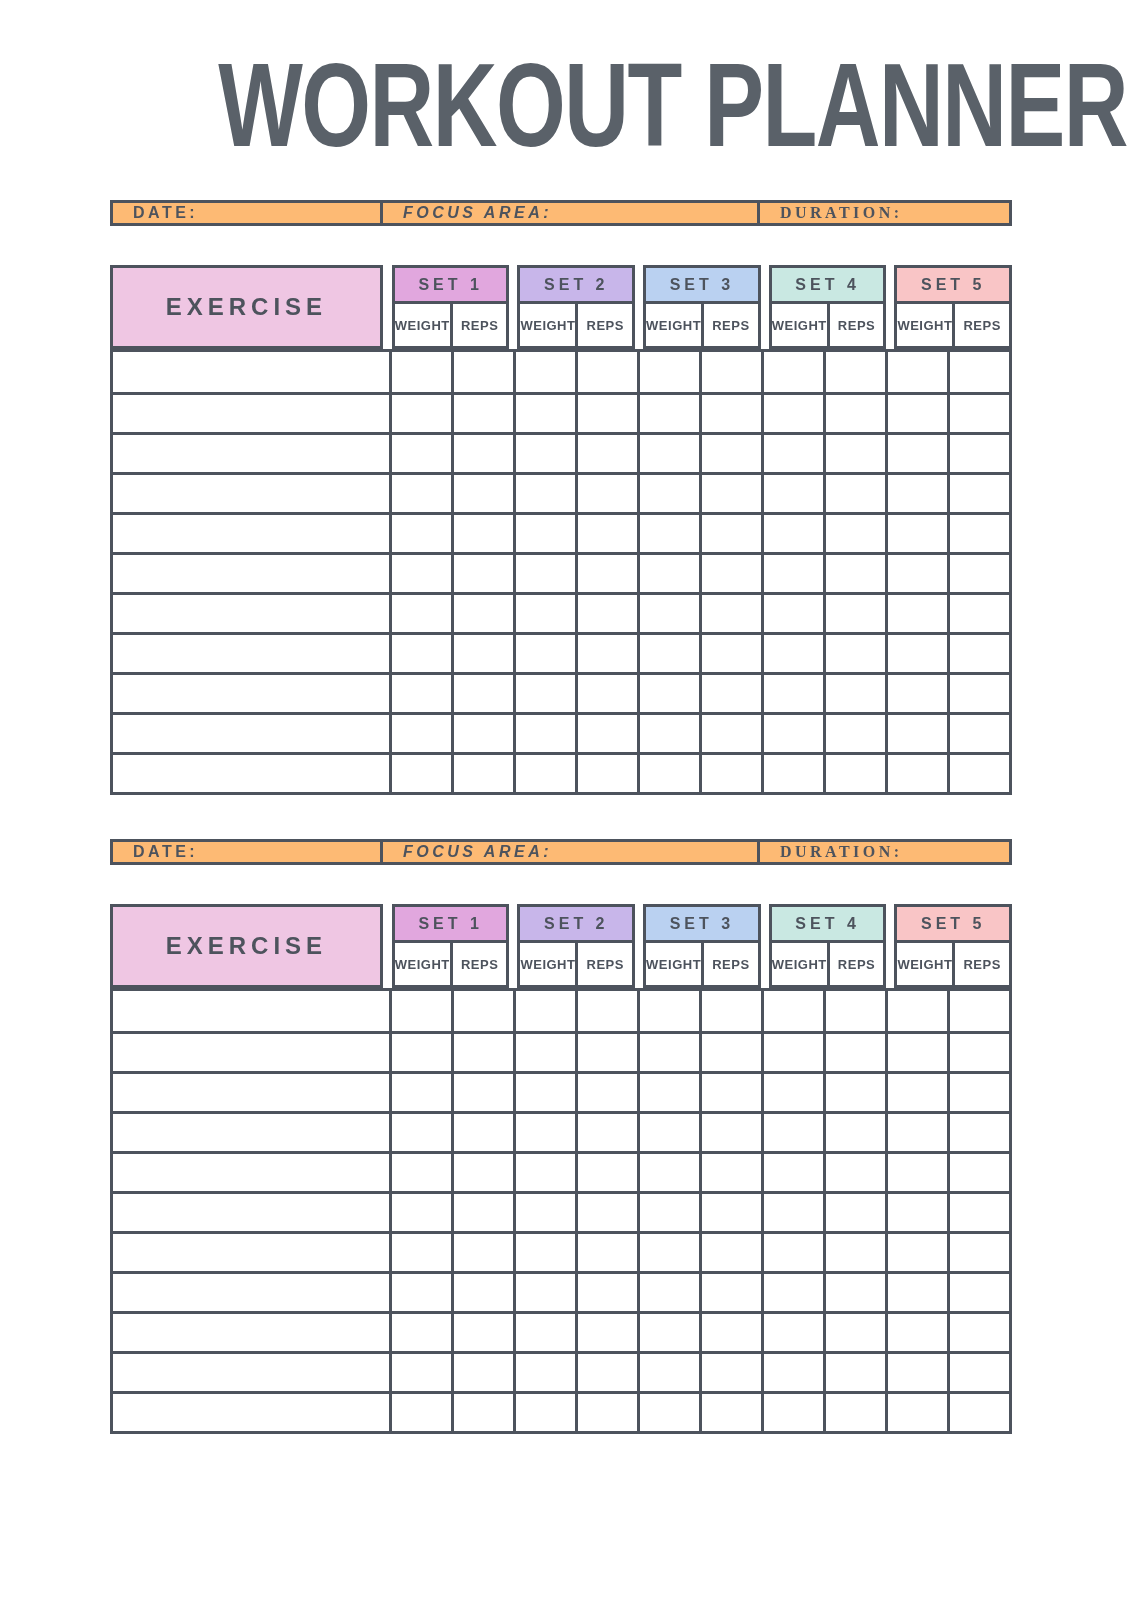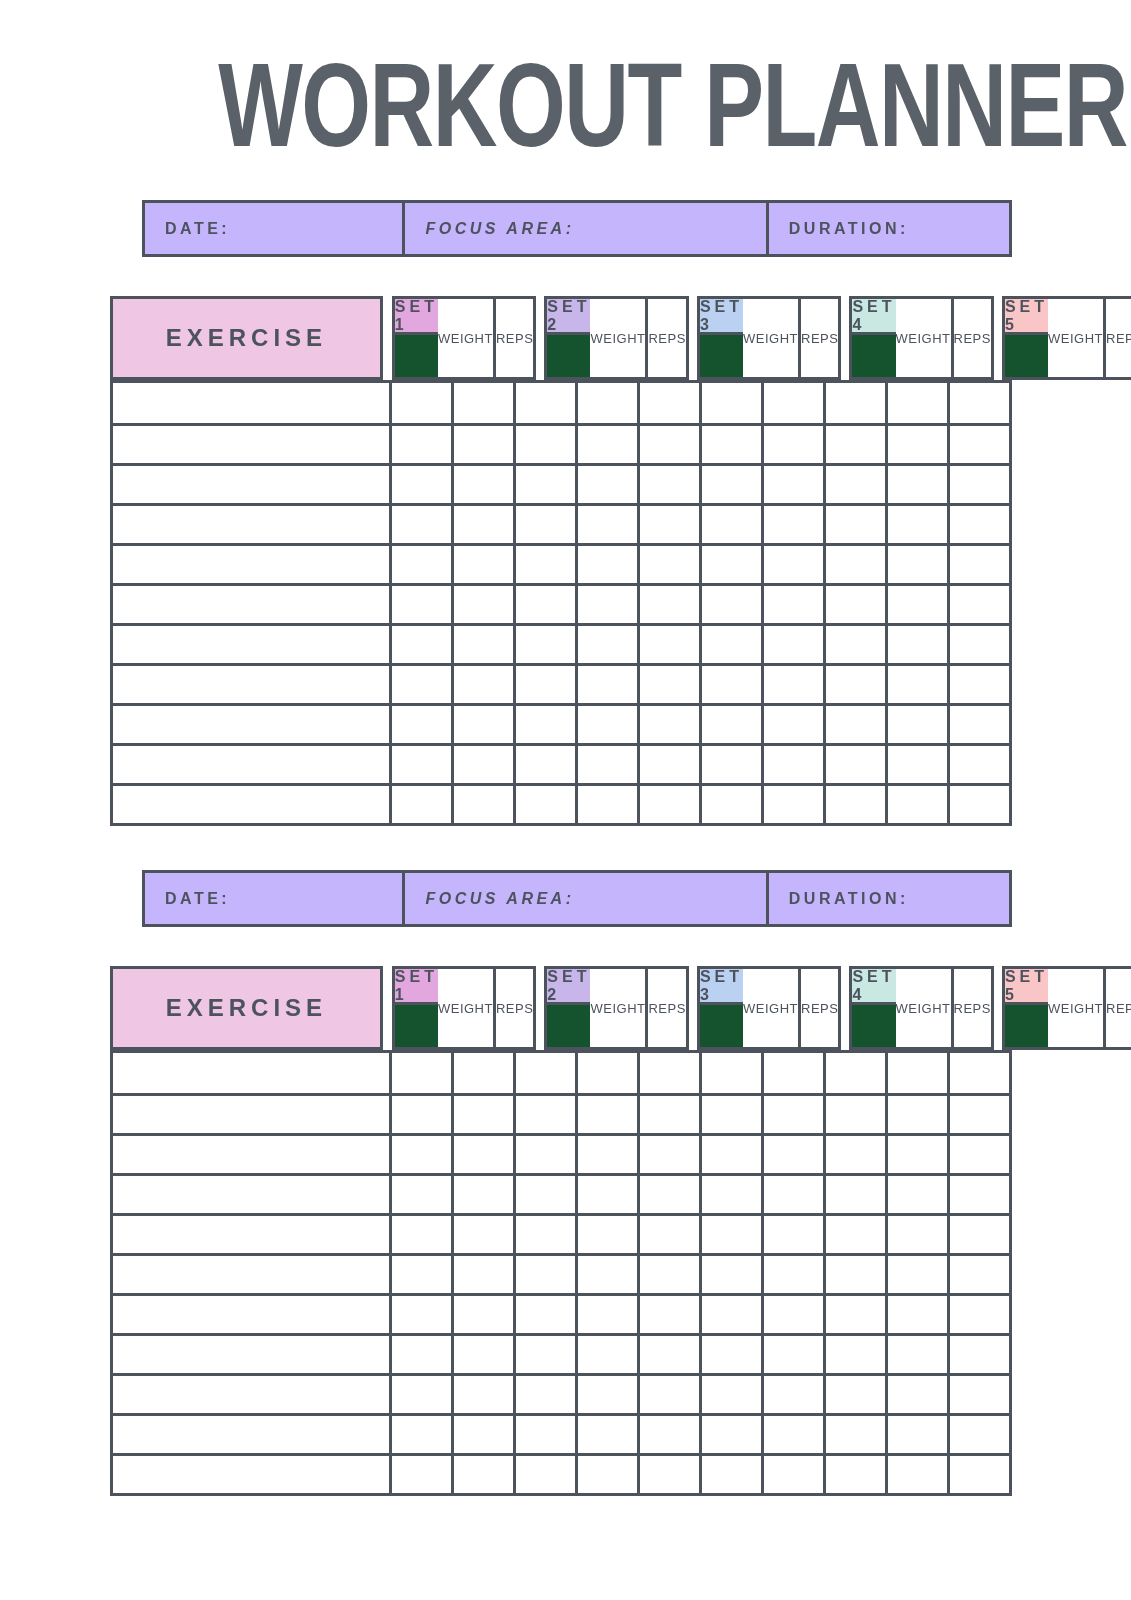--- a/index.html
+++ b/index.html
@@ -23,52 +23,52 @@
     color:var(--title);
     transform:scaleX(0.76); transform-origin:50% 50%;
   }
 
   
   .section{ margin-top:40px; }
   .section + .section{ margin-top:44px; }
 
   
   .info-bar{
-    display:flex; height:57px; border:3px solid var(--ink); background:#c4b5fd;margin-left:32px;
+    display:flex; height:26px; border:3px solid var(--ink); background:#fdba74;
   }
   .info-cell{ display:flex; align-items:center; padding-left:20px; }
   .info-cell:nth-child(1){ flex:0 0 29.8%; }
   .info-cell:nth-child(2){ flex:0 0 42.4%; border-left:3px solid var(--ink); border-right:3px solid var(--ink);font-style:italic; }
-  .info-cell:nth-child(3){ flex:1 1 auto; }
+  .info-cell:nth-child(3){ flex:1 1 auto;font-family:Liberation Serif, serif; }
   .info-label{ font-weight:bold; font-size:16px; letter-spacing:3.5px; color:var(--ink); }
   .info-value{ margin-left:10px; font-size:16px; color:var(--ink); min-width:30px; }
 
   
   .wtable{ margin-top:39px; }
   .thead{ display:flex; height:84px; }
   .ex-wrap{ flex:0 0 30.8%; padding-right:5px; }
   .ex-head{
     height:100%; border:3px solid var(--ink); background:var(--exbg);
     display:flex; align-items:center; justify-content:center;
   }
   .ex-label{ font-weight:bold; font-size:24px; letter-spacing:5px; color:var(--ink); }
   .group-wrap{ flex:1 1 0; padding:0 4px; }
   .group-wrap:last-child{ padding-right:0; }
   .set-group{
-    height:100%; border:3px solid var(--ink); display:flex; flex-direction:row; background:#14532d;
+    height:100%; border:3px solid var(--ink); display:flex; flex-direction:column; background:#14532d;
   }
   .set-title{
     height:36px; border-bottom:3px solid var(--ink);
     display:flex; align-items:center; justify-content:center;
     font-weight:bold; font-size:16px; letter-spacing:4px; color:var(--ink);
   }
   .sub{ flex:1 1 auto; display:flex; }
   .sub-cell{
     flex:1 1 0; display:flex; align-items:center; justify-content:center;
-    font-weight:normal; font-size:13px; letter-spacing:0.5px; color:var(--ink); background:#fff;
+    font-weight:bold; font-size:13px; letter-spacing:0.5px; color:var(--ink); background:#fff;
   }
   .sub-cell + .sub-cell{ border-left:3px solid var(--ink); }
 
   .tbody{ border:3px solid var(--ink); background:#fff; }
   .trow{ display:flex; height:40px; }
   .trow + .trow{ border-top:3px solid var(--ink); }
   .c-ex{ flex:0 0 30.8%; background:#fff; }
   .c{ flex:1 1 0; border-left:3px solid var(--ink); background:#fff; }
 </style>
 </head>

